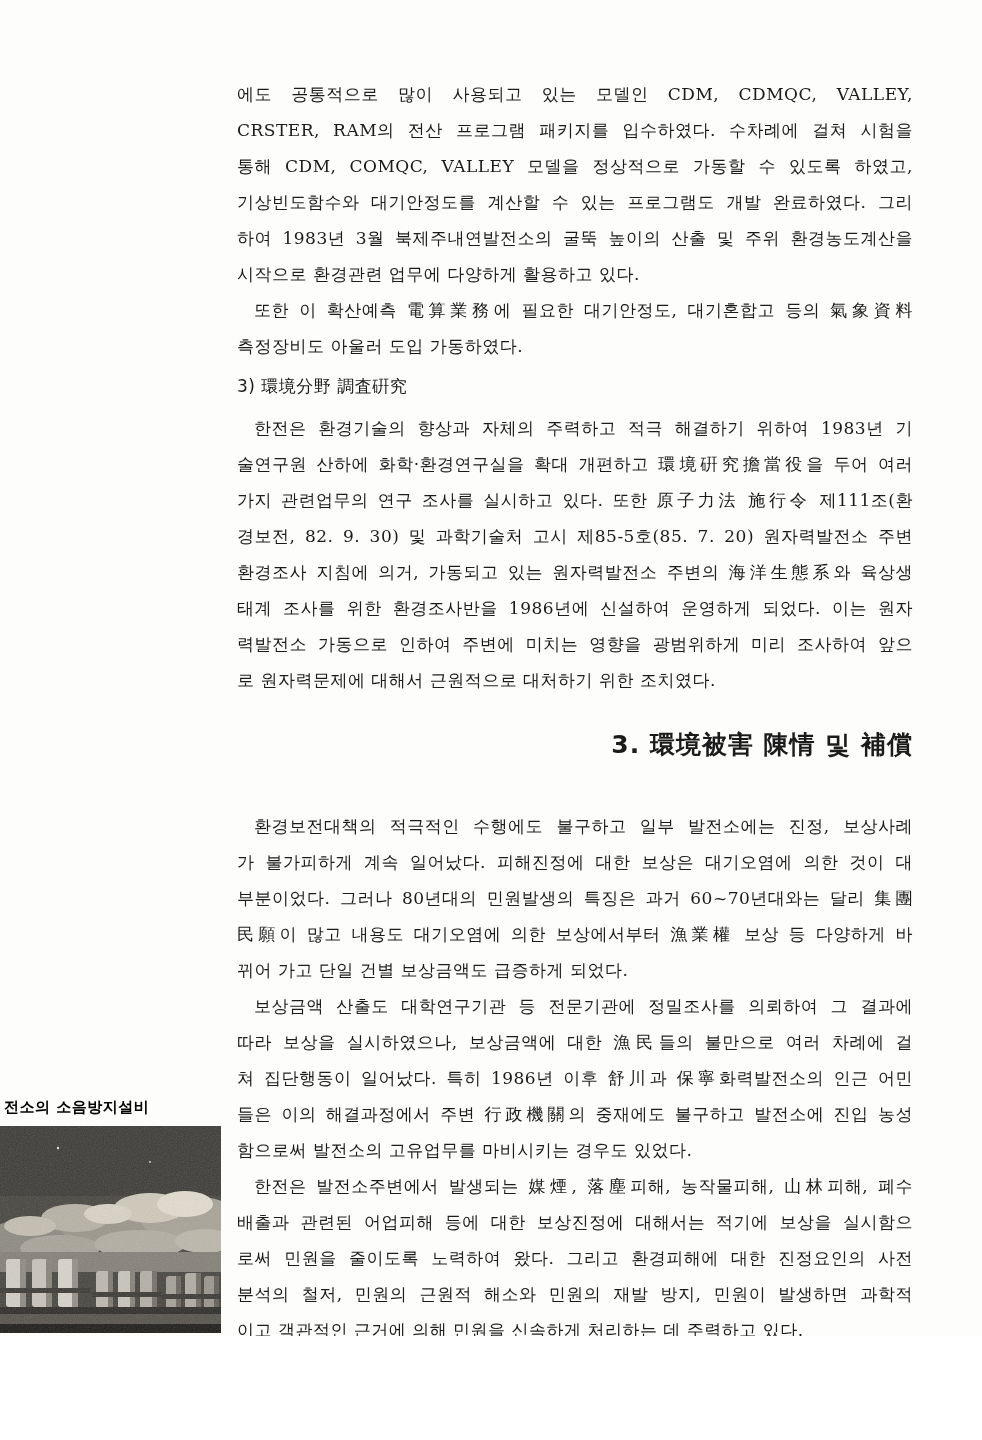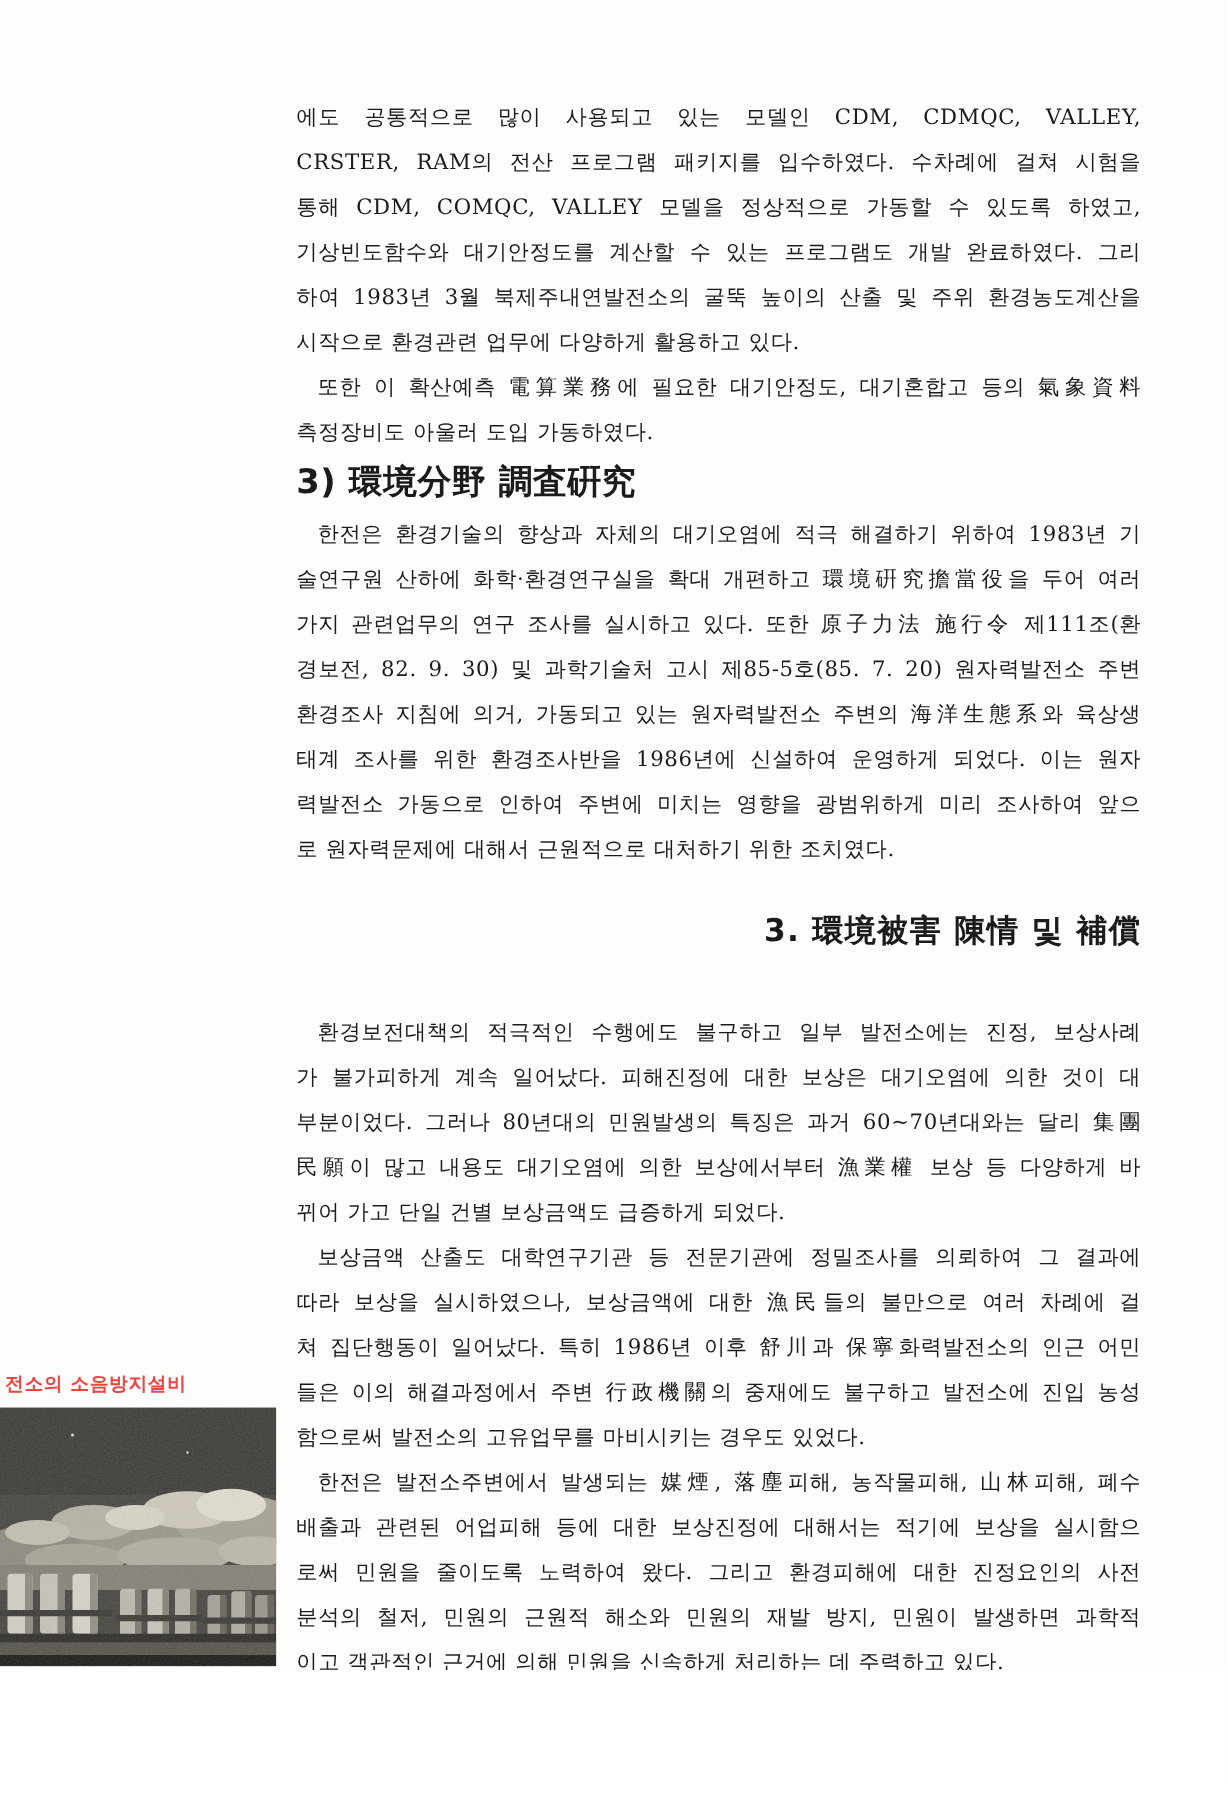--- a/index.html
+++ b/index.html
@@ -33,22 +33,22 @@
     letter-spacing: 0.5px;
     white-space: nowrap;
   }
   .line.last {
     text-align: left;
     text-align-last: left;
   }
   .line.indent { text-indent: 17px; }
   .subheading {
     font-family: "DejaVu Sans", "Liberation Sans", sans-serif;
-    font-weight: bold;
-    font-size: 27px;
+    font-weight: normal;
+    font-size: 17px;
     line-height: 28px;
     margin: 8px 0 10px 0;
     letter-spacing: 0.5px;
   }
   .heading {
     font-family: "DejaVu Sans", "Liberation Sans", sans-serif;
     font-weight: bold;
     font-size: 25px;
     line-height: 34px;
     margin: 30px 0 46px 8px;
@@ -56,21 +56,21 @@
     text-align: right;
   }
   
   .photo-caption {
     position: absolute;
     left: 4px;
     top: 1098px;
     font-family: "DejaVu Sans", "Liberation Sans", sans-serif;
     font-weight: bold;
     font-size: 15px;
-    color: #ef4444;
+    color: #000000;
     letter-spacing: 0.5px;
     white-space: nowrap;
   }
   .photo {
     position: absolute;
     left: 0;
     top: 1126px;
     width: 221px;
     height: 207px;
     line-height: 0;
@@ -99,21 +99,21 @@
         <div class="line">기상빈도함수와 대기안정도를 계산할 수 있는 프로그램도 개발 완료하였다. 그리</div>
         <div class="line">하여 1983년 3월 북제주내연발전소의 굴뚝 높이의 산출 및 주위 환경농도계산을</div>
         <div class="line last">시작으로 환경관련 업무에 다양하게 활용하고 있다.</div>
       </div>
       <div class="para">
         <div class="line indent">또한 이 확산예측 電算業務에 필요한 대기안정도, 대기혼합고 등의 氣象資料</div>
         <div class="line last">측정장비도 아울러 도입 가동하였다.</div>
       </div>
       <div class="subheading">3) 環境分野 調査硏究</div>
       <div class="para">
-        <div class="line indent">한전은 환경기술의 향상과 자체의 대기오염에 적극 해결하기 위하여 1983년 기</div>
+        <div class="line indent">한전은 환경기술의 향상과 자체의 주력하고 적극 해결하기 위하여 1983년 기</div>
         <div class="line">술연구원 산하에 화학·환경연구실을 확대 개편하고 環境硏究擔當役을 두어 여러</div>
         <div class="line">가지 관련업무의 연구 조사를 실시하고 있다. 또한 原子力法 施行令 제111조(환</div>
         <div class="line">경보전, 82. 9. 30) 및 과학기술처 고시 제85-5호(85. 7. 20) 원자력발전소 주변</div>
         <div class="line">환경조사 지침에 의거, 가동되고 있는 원자력발전소 주변의 海洋生態系와 육상생</div>
         <div class="line">태계 조사를 위한 환경조사반을 1986년에 신설하여 운영하게 되었다. 이는 원자</div>
         <div class="line">력발전소 가동으로 인하여 주변에 미치는 영향을 광범위하게 미리 조사하여 앞으</div>
         <div class="line last">로 원자력문제에 대해서 근원적으로 대처하기 위한 조치였다.</div>
       </div>
       <div class="heading">3. 環境被害 陳情 및 補償</div>
       <div class="para">

